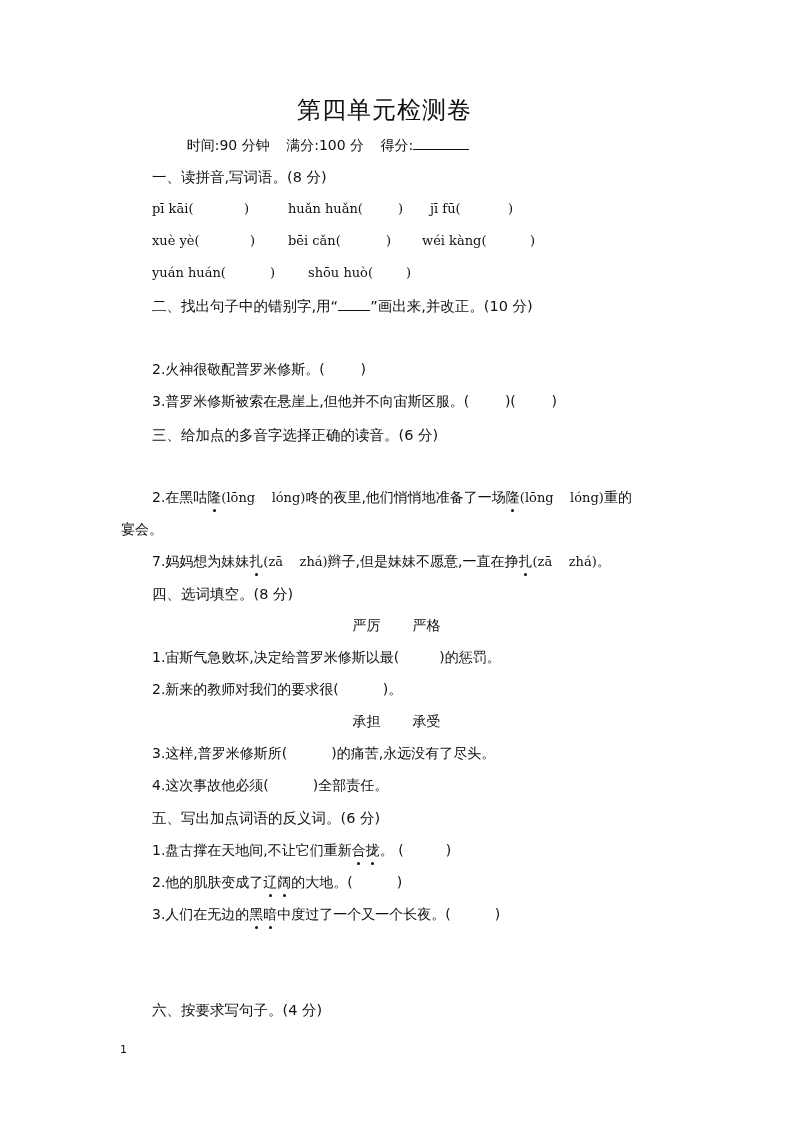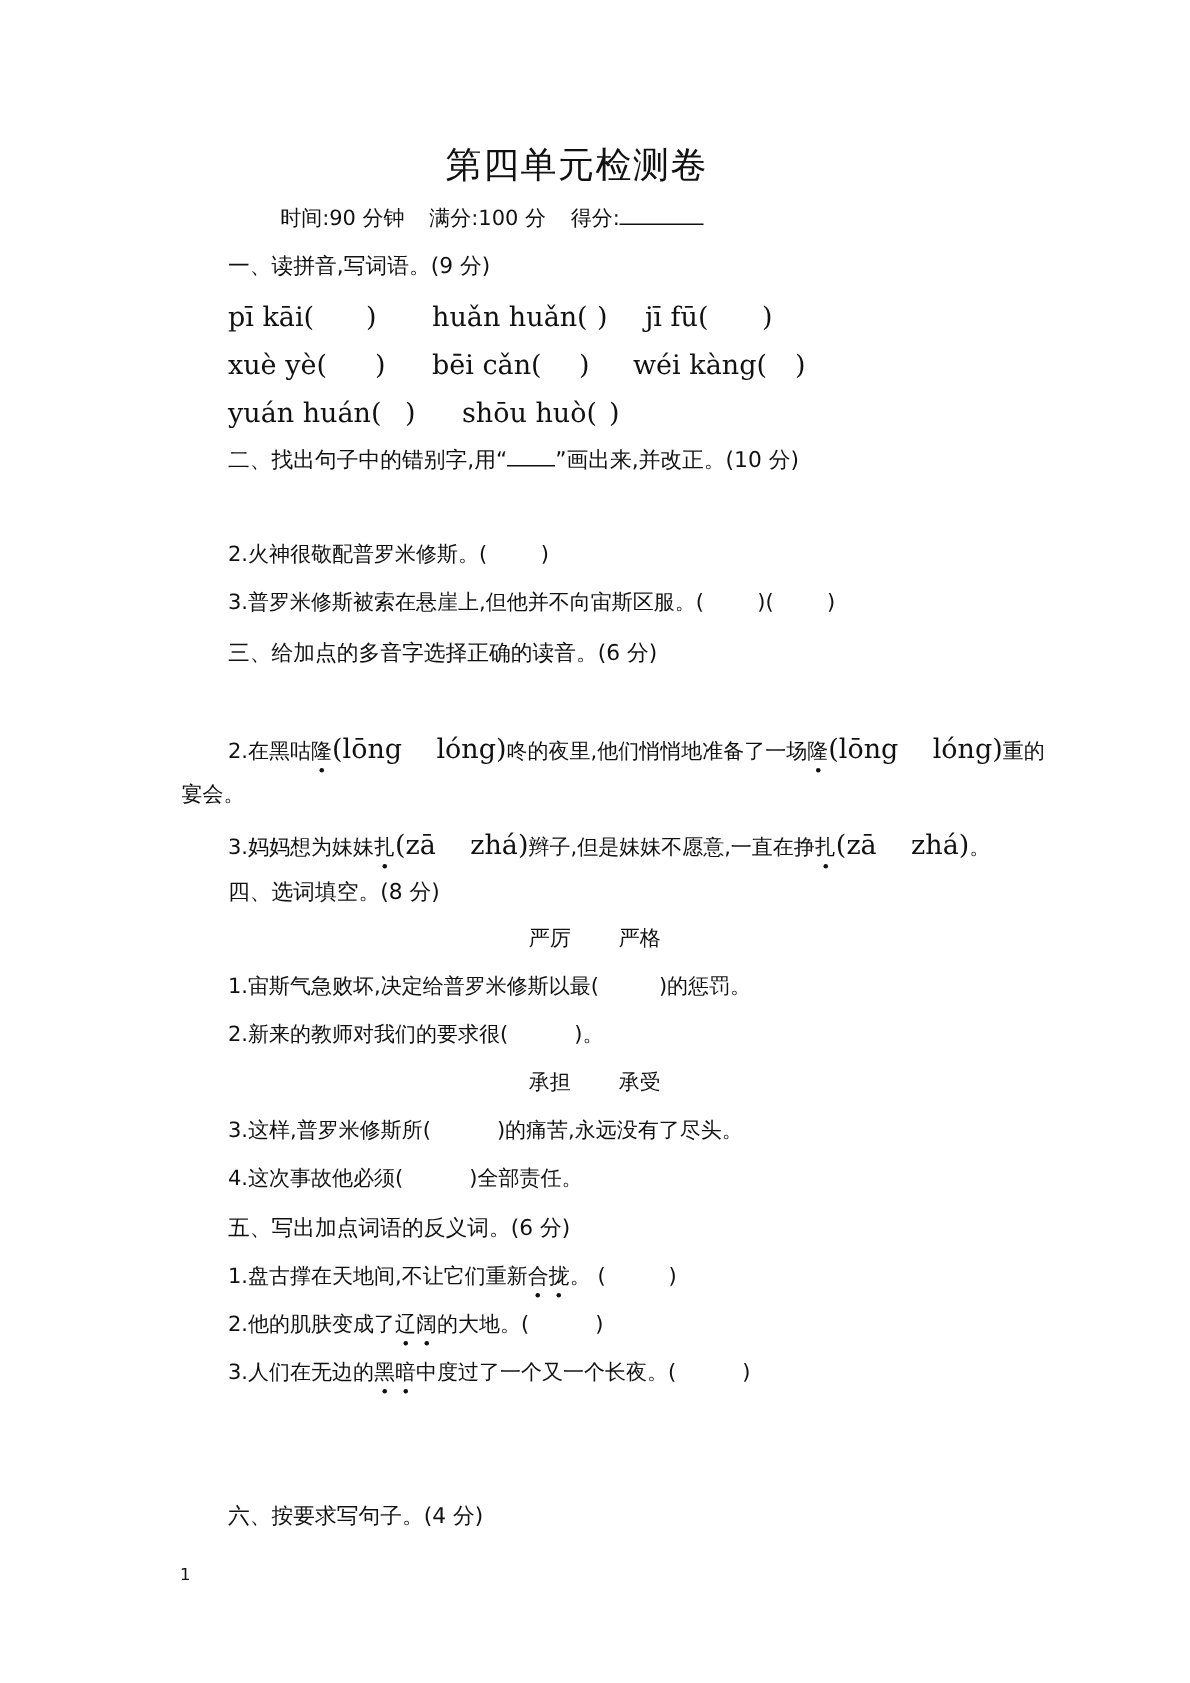--- a/index.html
+++ b/index.html
@@ -4,21 +4,21 @@
 <style>
   html, body { margin: 0; padding: 0; background: #ffffff; }
   body { width: 793px; height: 1122px; position: relative; overflow: hidden; color: #111; font-family: "DejaVu Sans", sans-serif; }
   .page { position: absolute; left: 0; top: 0; width: 793px; height: 1122px; }
   .title { position: absolute; top: 94px; left: 16px; width: 737px; text-align: center; font-size: 24px; font-weight: normal; letter-spacing: 1px; }
   .meta { position: absolute; top: 137px; left: 0; width: 656px; text-align: center; font-size: 14px; }
   .meta span { margin: 0 6px; }
   .blank-line { display: inline-block; width: 56px; border-bottom: 1px solid #111; height: 12px; vertical-align: baseline; }
   .line { position: absolute; left: 152px; font-size: 14px; white-space: nowrap; }
   .heading { font-size: 14.5px; }
-  .py { font-family: "DejaVu Serif", serif; font-size: 18px; }
+  .py { font-family: "DejaVu Serif", serif; font-size: 13px; }
   .pyrow .item { display: inline-block; }
   .gap { display: inline-block; }
   .dot { position: relative; display: inline-block; }
   .dot::after { content: ""; position: absolute; left: 50%; bottom: -5px; width: 3px; height: 3px; margin-left: -1.5px; border-radius: 50%; background: #111; }
   .center { position: absolute; left: 0; width: 793px; text-align: center; font-size: 14px; }
   .center .w { display: inline-block; margin: 0 16px; }
   .pgno { position: absolute; left: 120px; top: 1043px; font-size: 11px; }
   .uline { display:inline-block; width: 32px; border-bottom: 1px solid #111; height: 10px; }
 </style>
 </head>
@@ -27,21 +27,21 @@
 <div class="page">
 
   <div class="title">第四单元检测卷</div>
 
   <div class="meta">
     <span>时间:90 分钟</span>
     <span>满分:100 分</span>
     <span><span style="margin:0">得分:</span><span class="blank-line" style="margin:0"></span></span>
   </div>
 
-  <div class="line heading" style="top:168px">一、读拼音,写词语。(9 分)</div>
+  <div class="line heading" style="top:168px">一、读拼音,写词语。(8 分)</div>
 
   <div class="line py pyrow" style="top:201px">
     <span class="item" style="width:92px"><span>pī kāi(</span></span><span class="item" style="width:44px">)</span><span class="item" style="width:110px">huǎn huǎn(</span><span class="item" style="width:32px">)</span><span class="item" style="width:78px">jī fū(</span><span class="item">)</span>
   </div>
 
   <div class="line py pyrow" style="top:233px">
     <span class="item" style="width:98px">xuè yè(</span><span class="item" style="width:38px">)</span><span class="item" style="width:98px">bēi cǎn(</span><span class="item" style="width:36px">)</span><span class="item" style="width:108px">wéi kàng(</span><span class="item">)</span>
   </div>
 
   <div class="line py pyrow" style="top:265px">
@@ -60,21 +60,21 @@
 
   <div class="line heading" style="top:426px">三、给加点的多音字选择正确的读音。(6 分)</div>
 
 
   <div class="line" style="top:489px">
     <span>2.在黑咕</span><span class="dot">隆</span><span class="py" style="white-space:pre">(lōng    lóng)</span><span>咚的夜里,他们悄悄地准备了一场</span><span class="dot">隆</span><span class="py" style="white-space:pre">(lōng    lóng)</span><span>重的</span>
   </div>
   <div class="line" style="top:521px; left:121px">宴会。</div>
 
   <div class="line" style="top:553px">
-    <span>3.妈妈想为妹妹</span><span class="dot">扎</span><span class="py" style="white-space:pre">(zā    zhá)</span><span>辫子,但是妹妹不愿意,一直在挣</span><span class="dot">扎</span><span class="py" style="white-space:pre">(zā    zhá)</span><span>。</span>
+    <span>7.妈妈想为妹妹</span><span class="dot">扎</span><span class="py" style="white-space:pre">(zā    zhá)</span><span>辫子,但是妹妹不愿意,一直在挣</span><span class="dot">扎</span><span class="py" style="white-space:pre">(zā    zhá)</span><span>。</span>
   </div>
 
   <div class="line heading" style="top:585px">四、选词填空。(8 分)</div>
   <div class="center" style="top:617px">
     <span class="w">严厉</span><span class="w">严格</span>
   </div>
   <div class="line" style="top:649px">
     <span>1.宙斯气急败坏,决定给普罗米修斯以最(</span><span class="gap" style="width:40px"></span><span>)的惩罚。</span>
   </div>
   <div class="line" style="top:681px">

